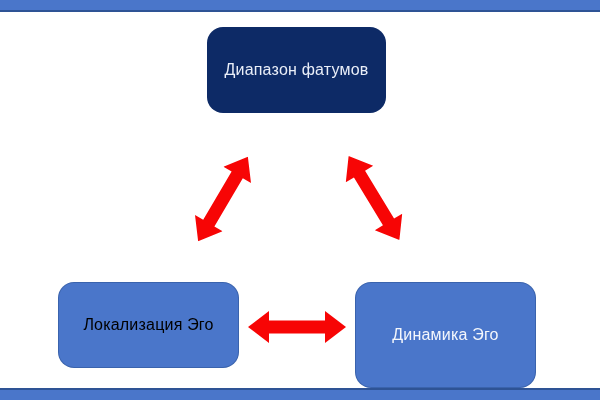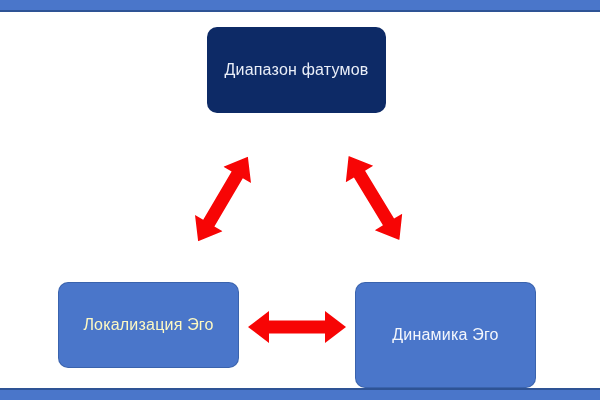--- a/index.html
+++ b/index.html
@@ -29,21 +29,21 @@
     height: 12px;
     border-bottom: 2px solid transparent;
   }
   .bar-bottom {
     bottom: 0;
     height: 12px;
     border-top: 2px solid transparent;
   }
   .node {
     position: absolute;
-    border-radius: 10px;
+    border-radius: 16px;
     display: flex;
     align-items: center;
     justify-content: center;
     text-align: center;
     font-size: 16px;
     letter-spacing: 0.2px;
     box-sizing: border-box;
   }
   .node-top {
     left: 207px;
@@ -101,21 +101,21 @@
   </svg>
 
   <svg class="arrow arrow-right-diag" viewBox="0 0 98 32">
     <polygon points="0,16 21,0 21,9.5 77,9.5 77,0 98,16 77,32 77,22.5 21,22.5 21,32" fill="#f70505"></polygon>
   </svg>
 
   <svg class="arrow arrow-horizontal" viewBox="0 0 98 32">
     <polygon points="0,16 21,0 21,9.5 77,9.5 77,0 98,16 77,32 77,22.5 21,22.5 21,32" fill="#f70505"></polygon>
   </svg>
 
-  <div class="node node-bottom-left" style="background: rgb(74, 118, 202); color: #fef9c3;">
+  <div class="node node-bottom-left" style="background: rgb(74, 118, 202); color: #000000;">
     <span>Локализация Эго</span>
   </div>
 
   <div class="node node-bottom-right" style="background: rgb(74, 118, 202); color: rgb(244, 247, 252);">
     <span>Динамика Эго</span>
   </div>
 
   <div class="bar bar-bottom" style="background: rgb(74, 118, 202); border-top-color: rgb(46, 83, 149);"></div>
 
 </div>

